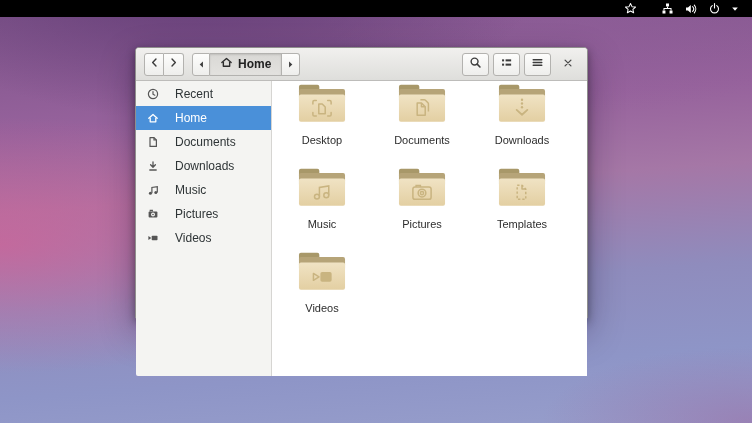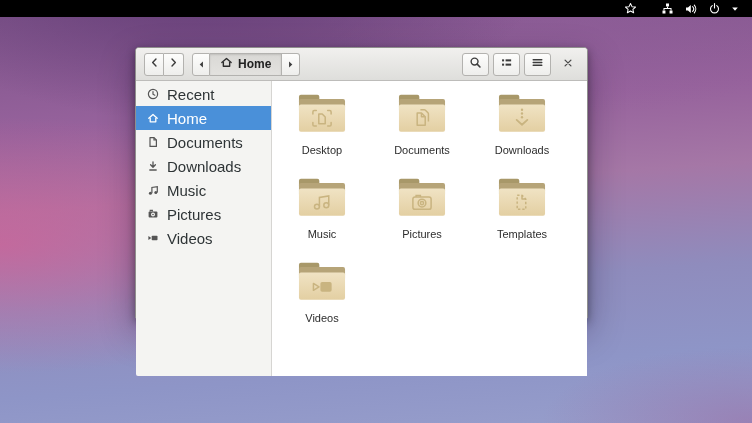--- a/index.html
+++ b/index.html
@@ -44,28 +44,28 @@
   .hb-right { margin-left:auto; display:flex; align-items:center; gap:4px; }
   .hb-right .hb-btn { width:27px; }
   .close-btn { width:22px; height:23px; border:none; background:transparent;
     display:flex; align-items:center; justify-content:center; margin-left:2px; }
 
   .win-body { display:flex; height:295px; }
 
   
   .sidebar { width:136px; background:#f4f4f2; border-right:1px solid #d6d5d2;
     padding-top:1px; border-radius:0 0 0 2px; }
-  .side-item { height:24px; display:flex; align-items:center; padding-left:11px; gap:8px;
-    font-size:15px; color:#2e3436; cursor:default; }
+  .side-item { height:24px; display:flex; align-items:center; padding-left:11px; gap:16px;
+    font-size:12px; color:#2e3436; cursor:default; }
   .side-item .sicon { width:12px; height:12px; display:flex; align-items:center; color:#555; }
   .side-item.selected { background:var(--sel,#4a90d9); color:#fff; }
   .side-item.selected .sicon { color:#fff; }
 
   
-  .content { flex:1; background:#fff; padding-top:10px;
+  .content { flex:1; background:#fff; 
     display:grid; grid-template-columns:repeat(3,100px); grid-auto-rows:84px; align-content:start; }
   .file-item { display:flex; flex-direction:column; align-items:center; cursor:default; }
   .file-label { font-size:11px; color:#2d2d2d; margin-top:4px; }
 </style>
 </head>
 <body>
 
 <div class="topbar" id="topbar">
     <span class="status-icon gap">
       <svg viewBox="0 0 14 14" width="13" height="13">

